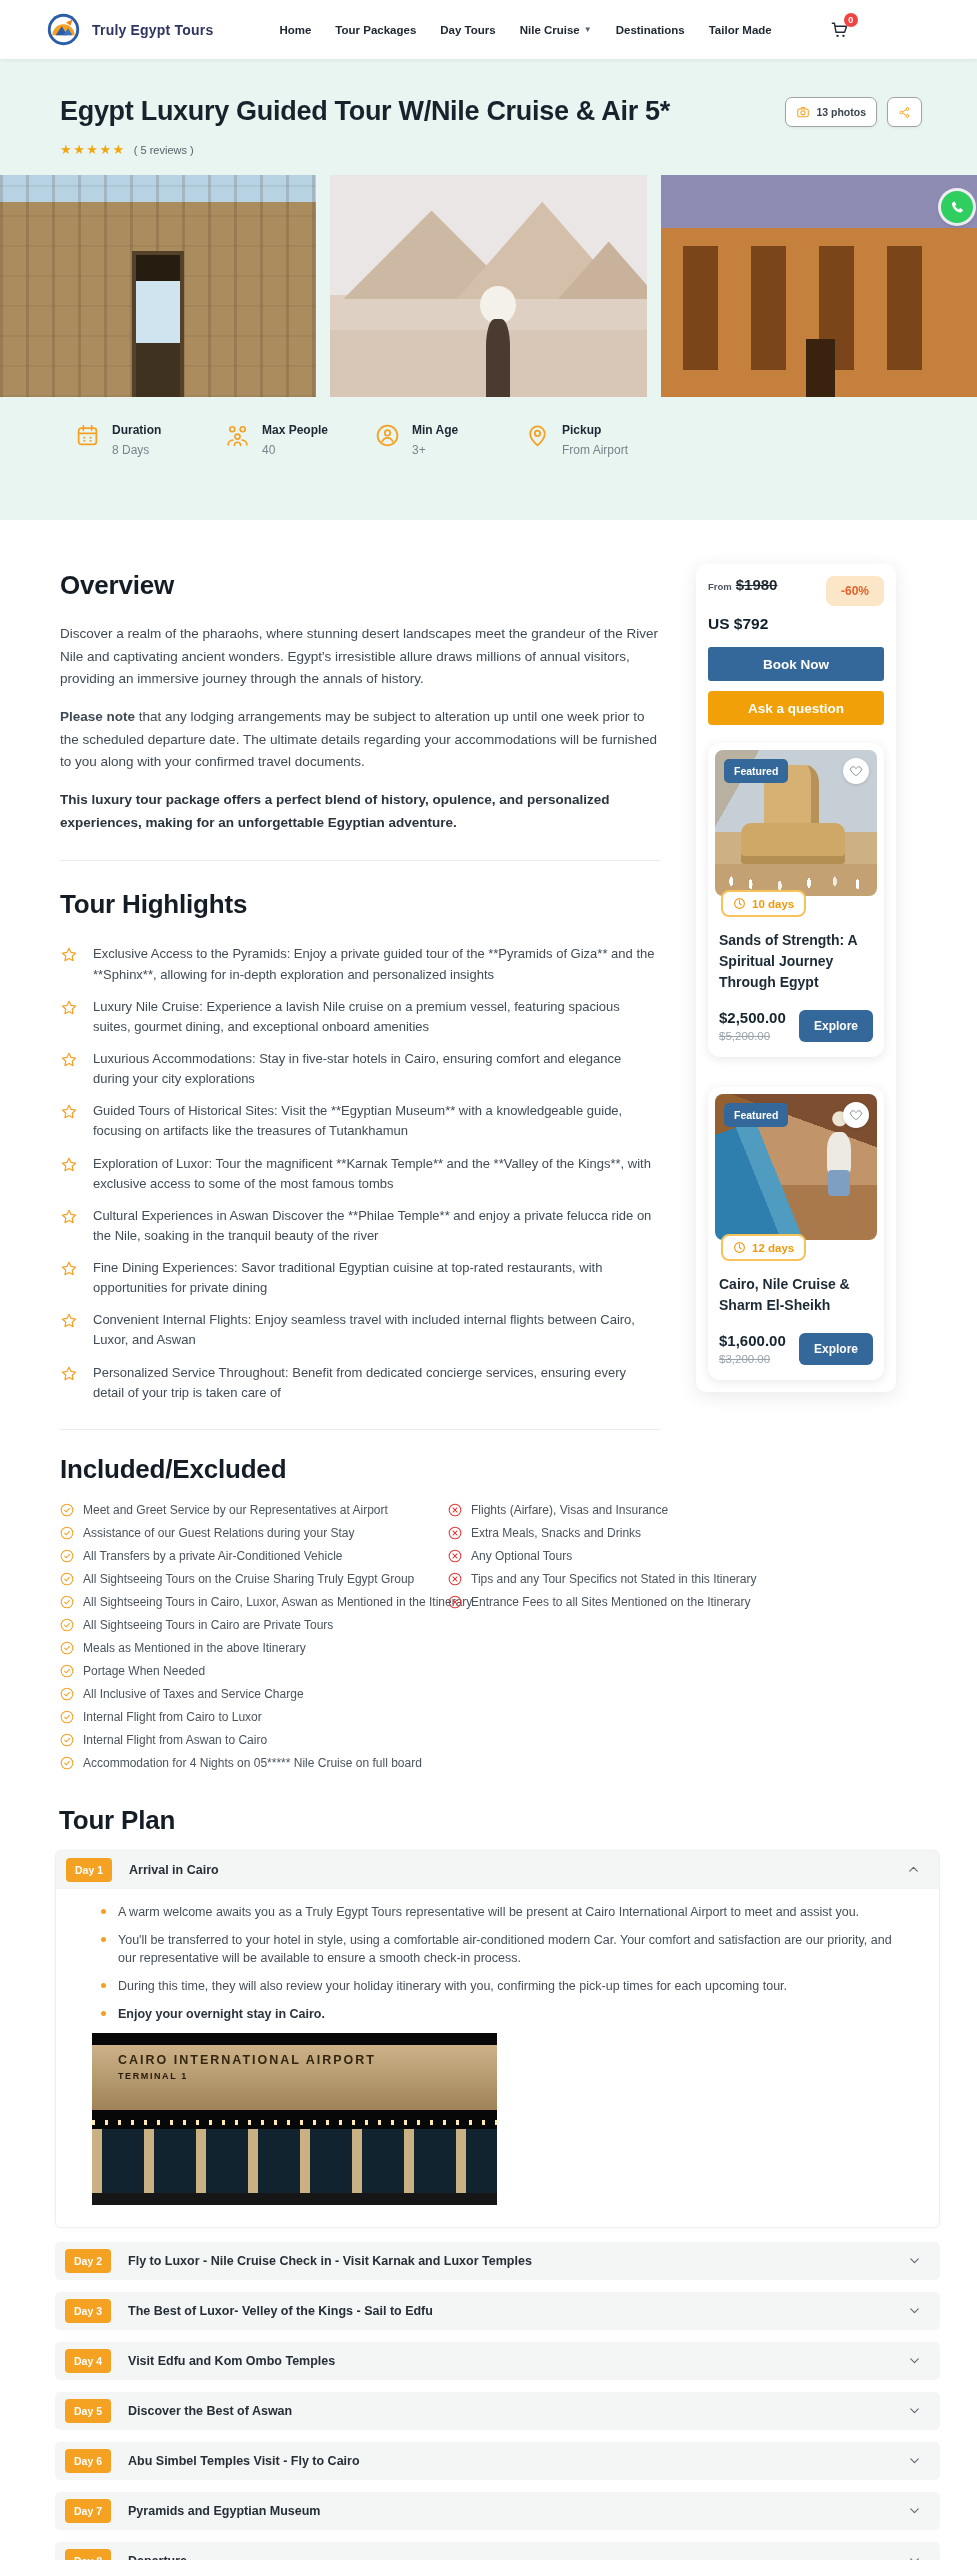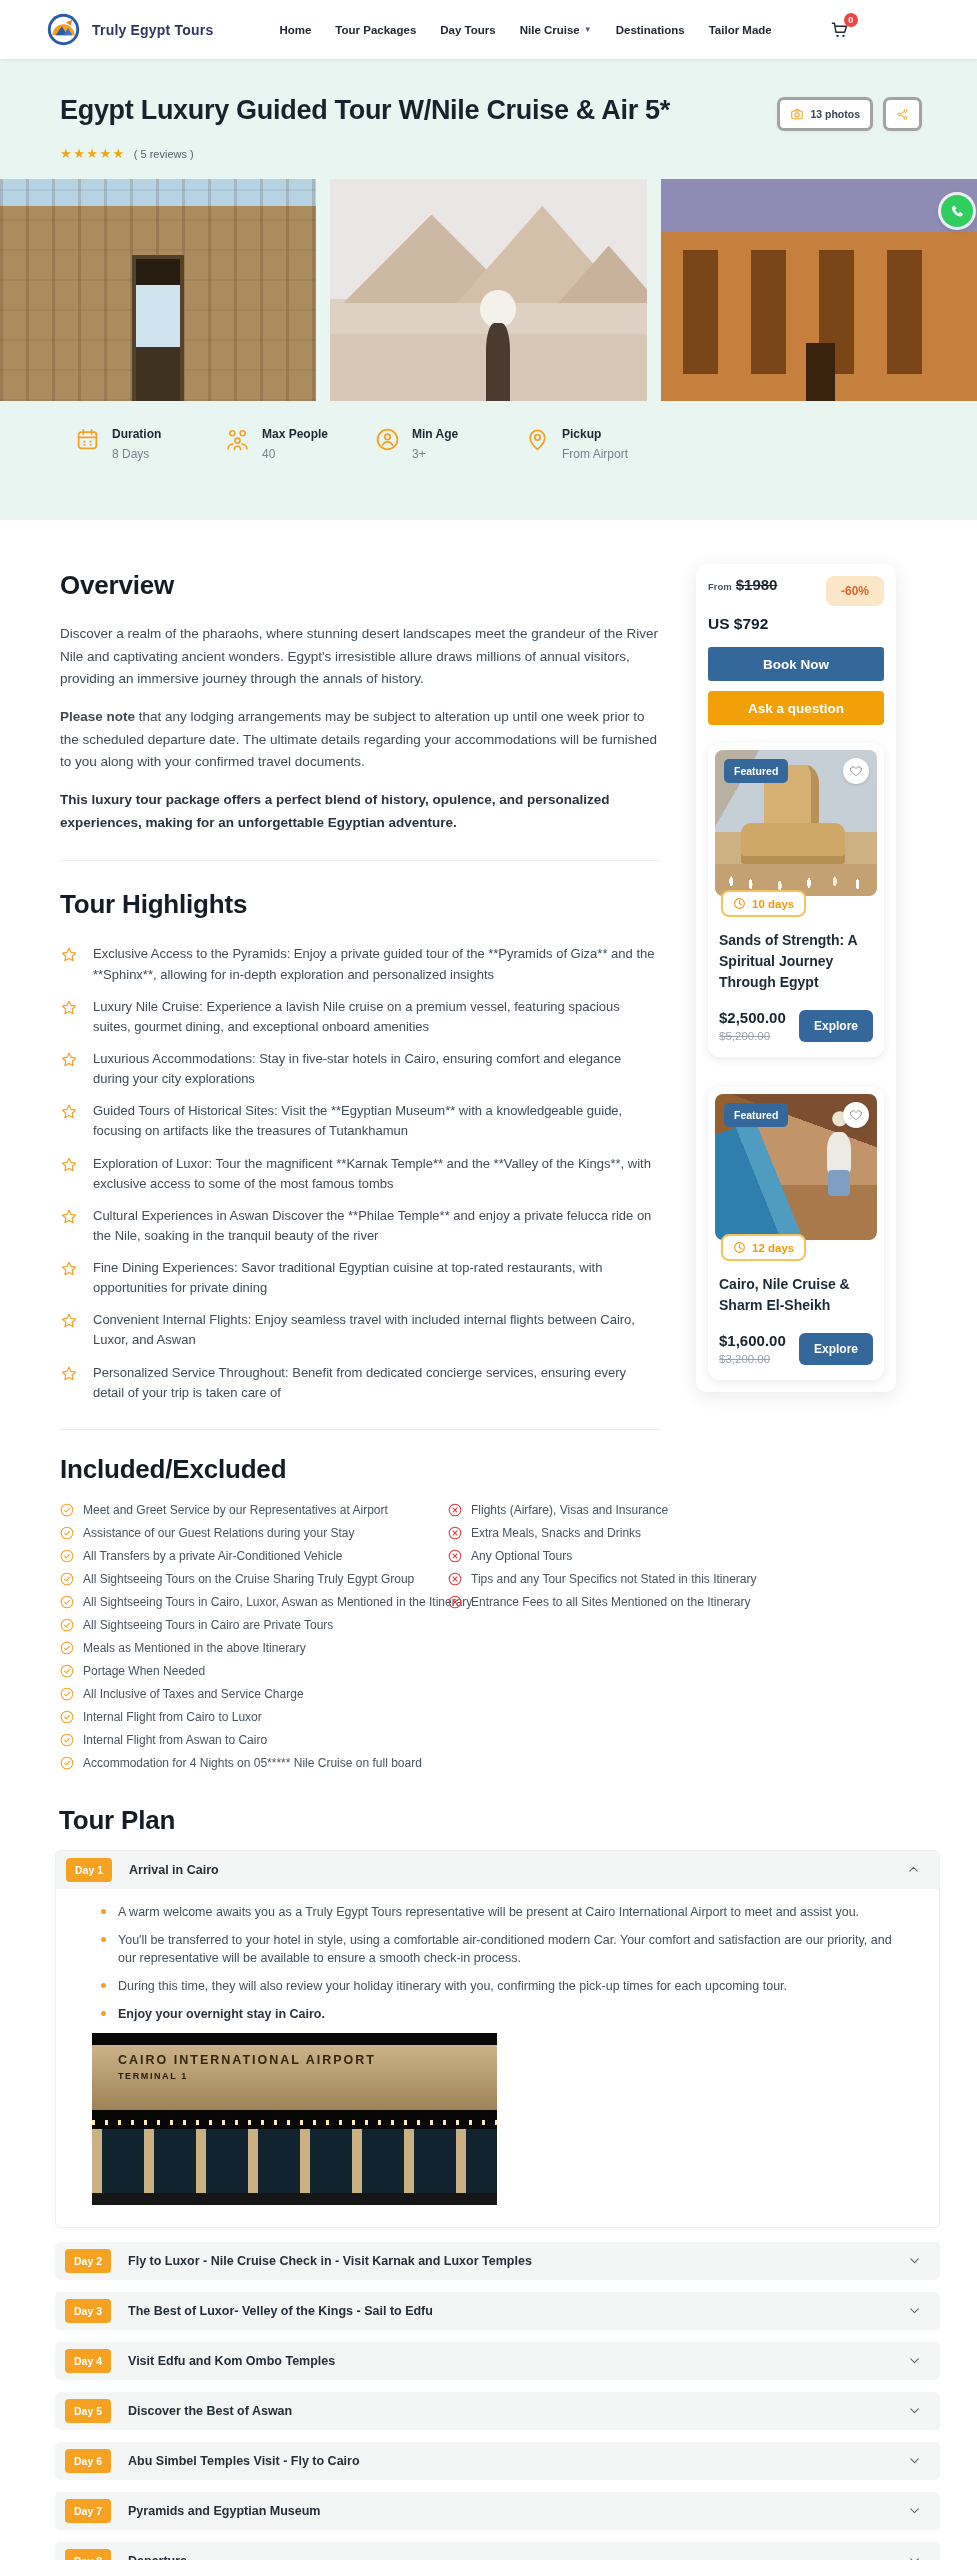--- a/index.html
+++ b/index.html
@@ -15,25 +15,25 @@
   .brand-name{font-size:14px;font-weight:bold;color:#2e3560;letter-spacing:.2px}
   nav{display:flex;gap:24px;margin-left:66px}
   .nav-item{font-size:11.5px;font-weight:bold;color:#202933;cursor:pointer;display:flex;gap:4px}
   .nav-item .caret{color:#5a636d;font-size:8px;margin-top:1px}
   .cart{margin-left:58px;position:relative;cursor:pointer}
   .cart-badge{position:absolute;top:-7px;right:-9px;background:#ef4444;color:#fff;border-radius:50%;
               width:14px;height:14px;font-size:9px;font-weight:bold;display:flex;align-items:center;justify-content:center}
 
   
   .hero{background:#e9f5f1;height:461px}
-  .hero-head{display:flex;justify-content:space-between;align-items:flex-start;padding:36px 55px 0 60px}
+  .hero-head{display:flex;justify-content:space-between;align-items:center;padding:36px 55px 0 60px}
   h1{font-size:27px;color:#18222d;font-weight:bold;letter-spacing:-.3px}
   .head-actions{display:flex;gap:10px;margin-top:2px}
   .pill{background:#fff;border-radius:7px;padding:7px 10px;font-size:10.5px;font-weight:bold;color:#3a4450;
-        display:flex;gap:6px;align-items:center;box-shadow:0 1px 3px rgba(0,0,0,.06);cursor:pointer;border:3px solid #a3a3a3}
+        display:flex;gap:6px;align-items:center;box-shadow:0 1px 3px rgba(0,0,0,.06);cursor:pointer;border:1px solid #a3a3a3}
   .rating-row{padding:15px 60px 0;display:flex;align-items:center;gap:8px}
   .stars{color:#f2a50c;font-size:13px;letter-spacing:1.5px}
   .reviews{font-size:11px;color:#59626b}
   .gallery{display:flex;gap:14px;margin-top:18px;height:222px;position:relative}
   .gph{flex:1;position:relative;overflow:hidden;cursor:pointer}
   .whatsapp{position:absolute;right:4px;top:16px;width:32px;height:32px;border-radius:50%;background:#2fce5f;
             display:flex;align-items:center;justify-content:center;box-shadow:0 0 0 3px rgba(255,255,255,.85),0 2px 6px rgba(0,0,0,.25);cursor:pointer;z-index:4}
 
   
   .img-edfu{background:

